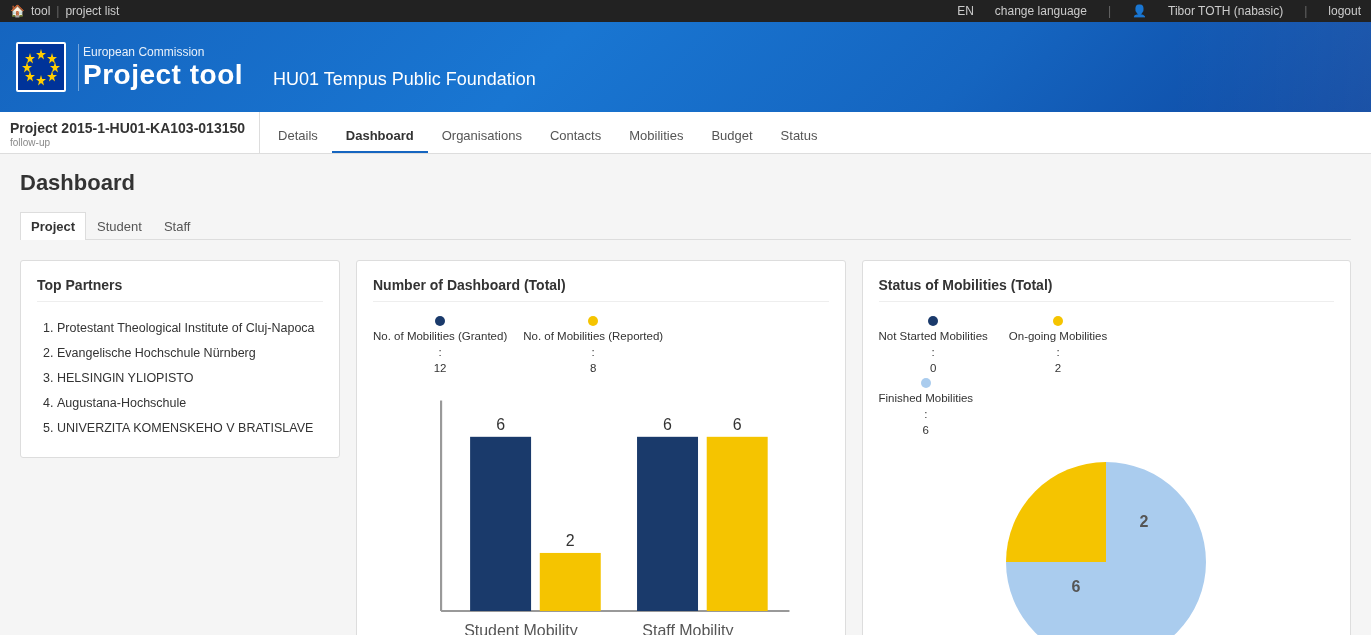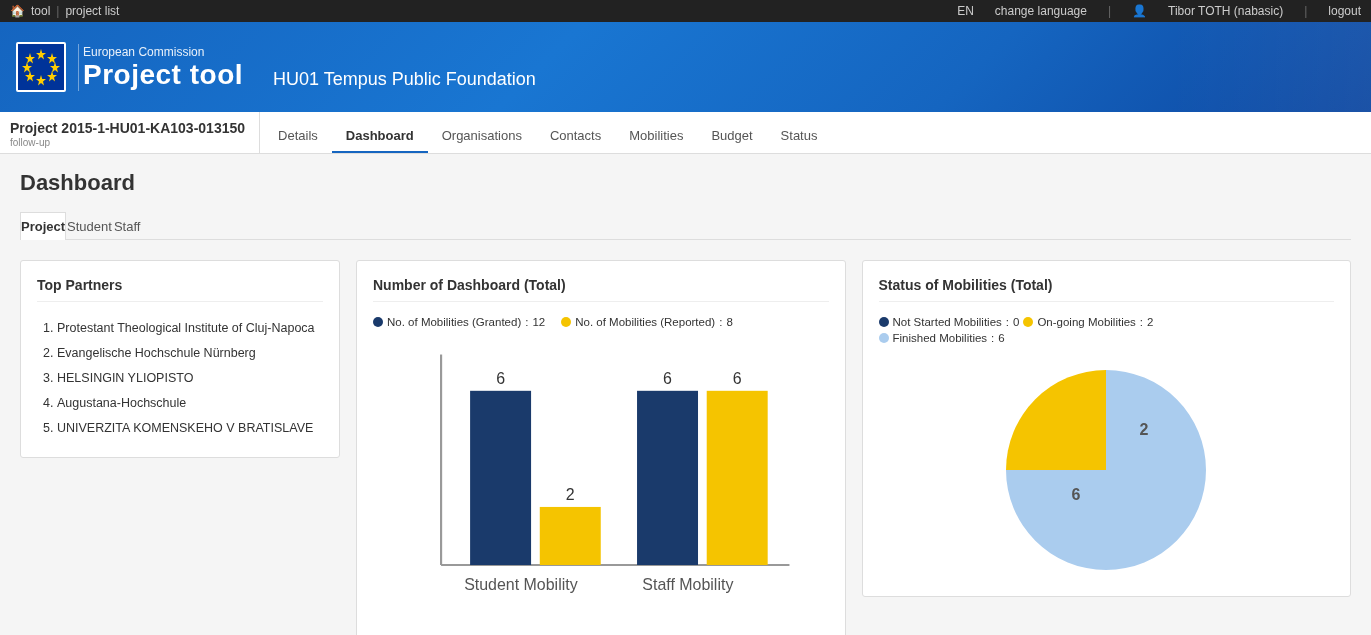--- a/index.html
+++ b/index.html
@@ -130,21 +130,21 @@
       margin-bottom: 16px;
     }
 
     
     .sub-tabs {
       display: flex;
       border-bottom: 1px solid #ddd;
       margin-bottom: 20px;
     }
     .sub-tab {
-      padding: 6px 0;
+      padding: 6px 10px;
       cursor: pointer;
       font-size: 13px;
       color: #555;
       border: 1px solid transparent;
       border-bottom: none;
       margin-bottom: -1px;
     }
     .sub-tab.active {
       background: #fff;
       border-color: #ddd;
@@ -200,20 +200,21 @@
       align-items: center;
       gap: 16px;
       font-size: 11.5px;
       margin-bottom: 12px;
       flex-wrap: wrap;
     }
     .legend-item {
       display: flex;
       align-items: center;
       gap: 4px;
+      flex-direction: column;
     }
     .legend-dot {
       width: 10px;
       height: 10px;
       border-radius: 50%;
       flex-shrink: 0;
     }
     .legend-dot.blue { background: #1a3a6b; }
     .legend-dot.yellow { background: #f5c400; }
     .legend-dot.light-blue { background: #aaccee; }
@@ -234,21 +235,21 @@
       font-size: 11.5px;
       margin-bottom: 16px;
       display: flex;
       flex-direction: column;
       gap: 4px;
       width: 100%;
     }
     .pie-legend-row {
       display: flex;
       align-items: flex-end;
-      gap: 4px;
+      gap: 21px;
       flex-wrap: wrap;
     }
   </style>
 </head>
 <body>
 
 <div class="top-nav">
   <div class="top-nav-left">
     <span>🏠</span>
     <a>tool</a>

